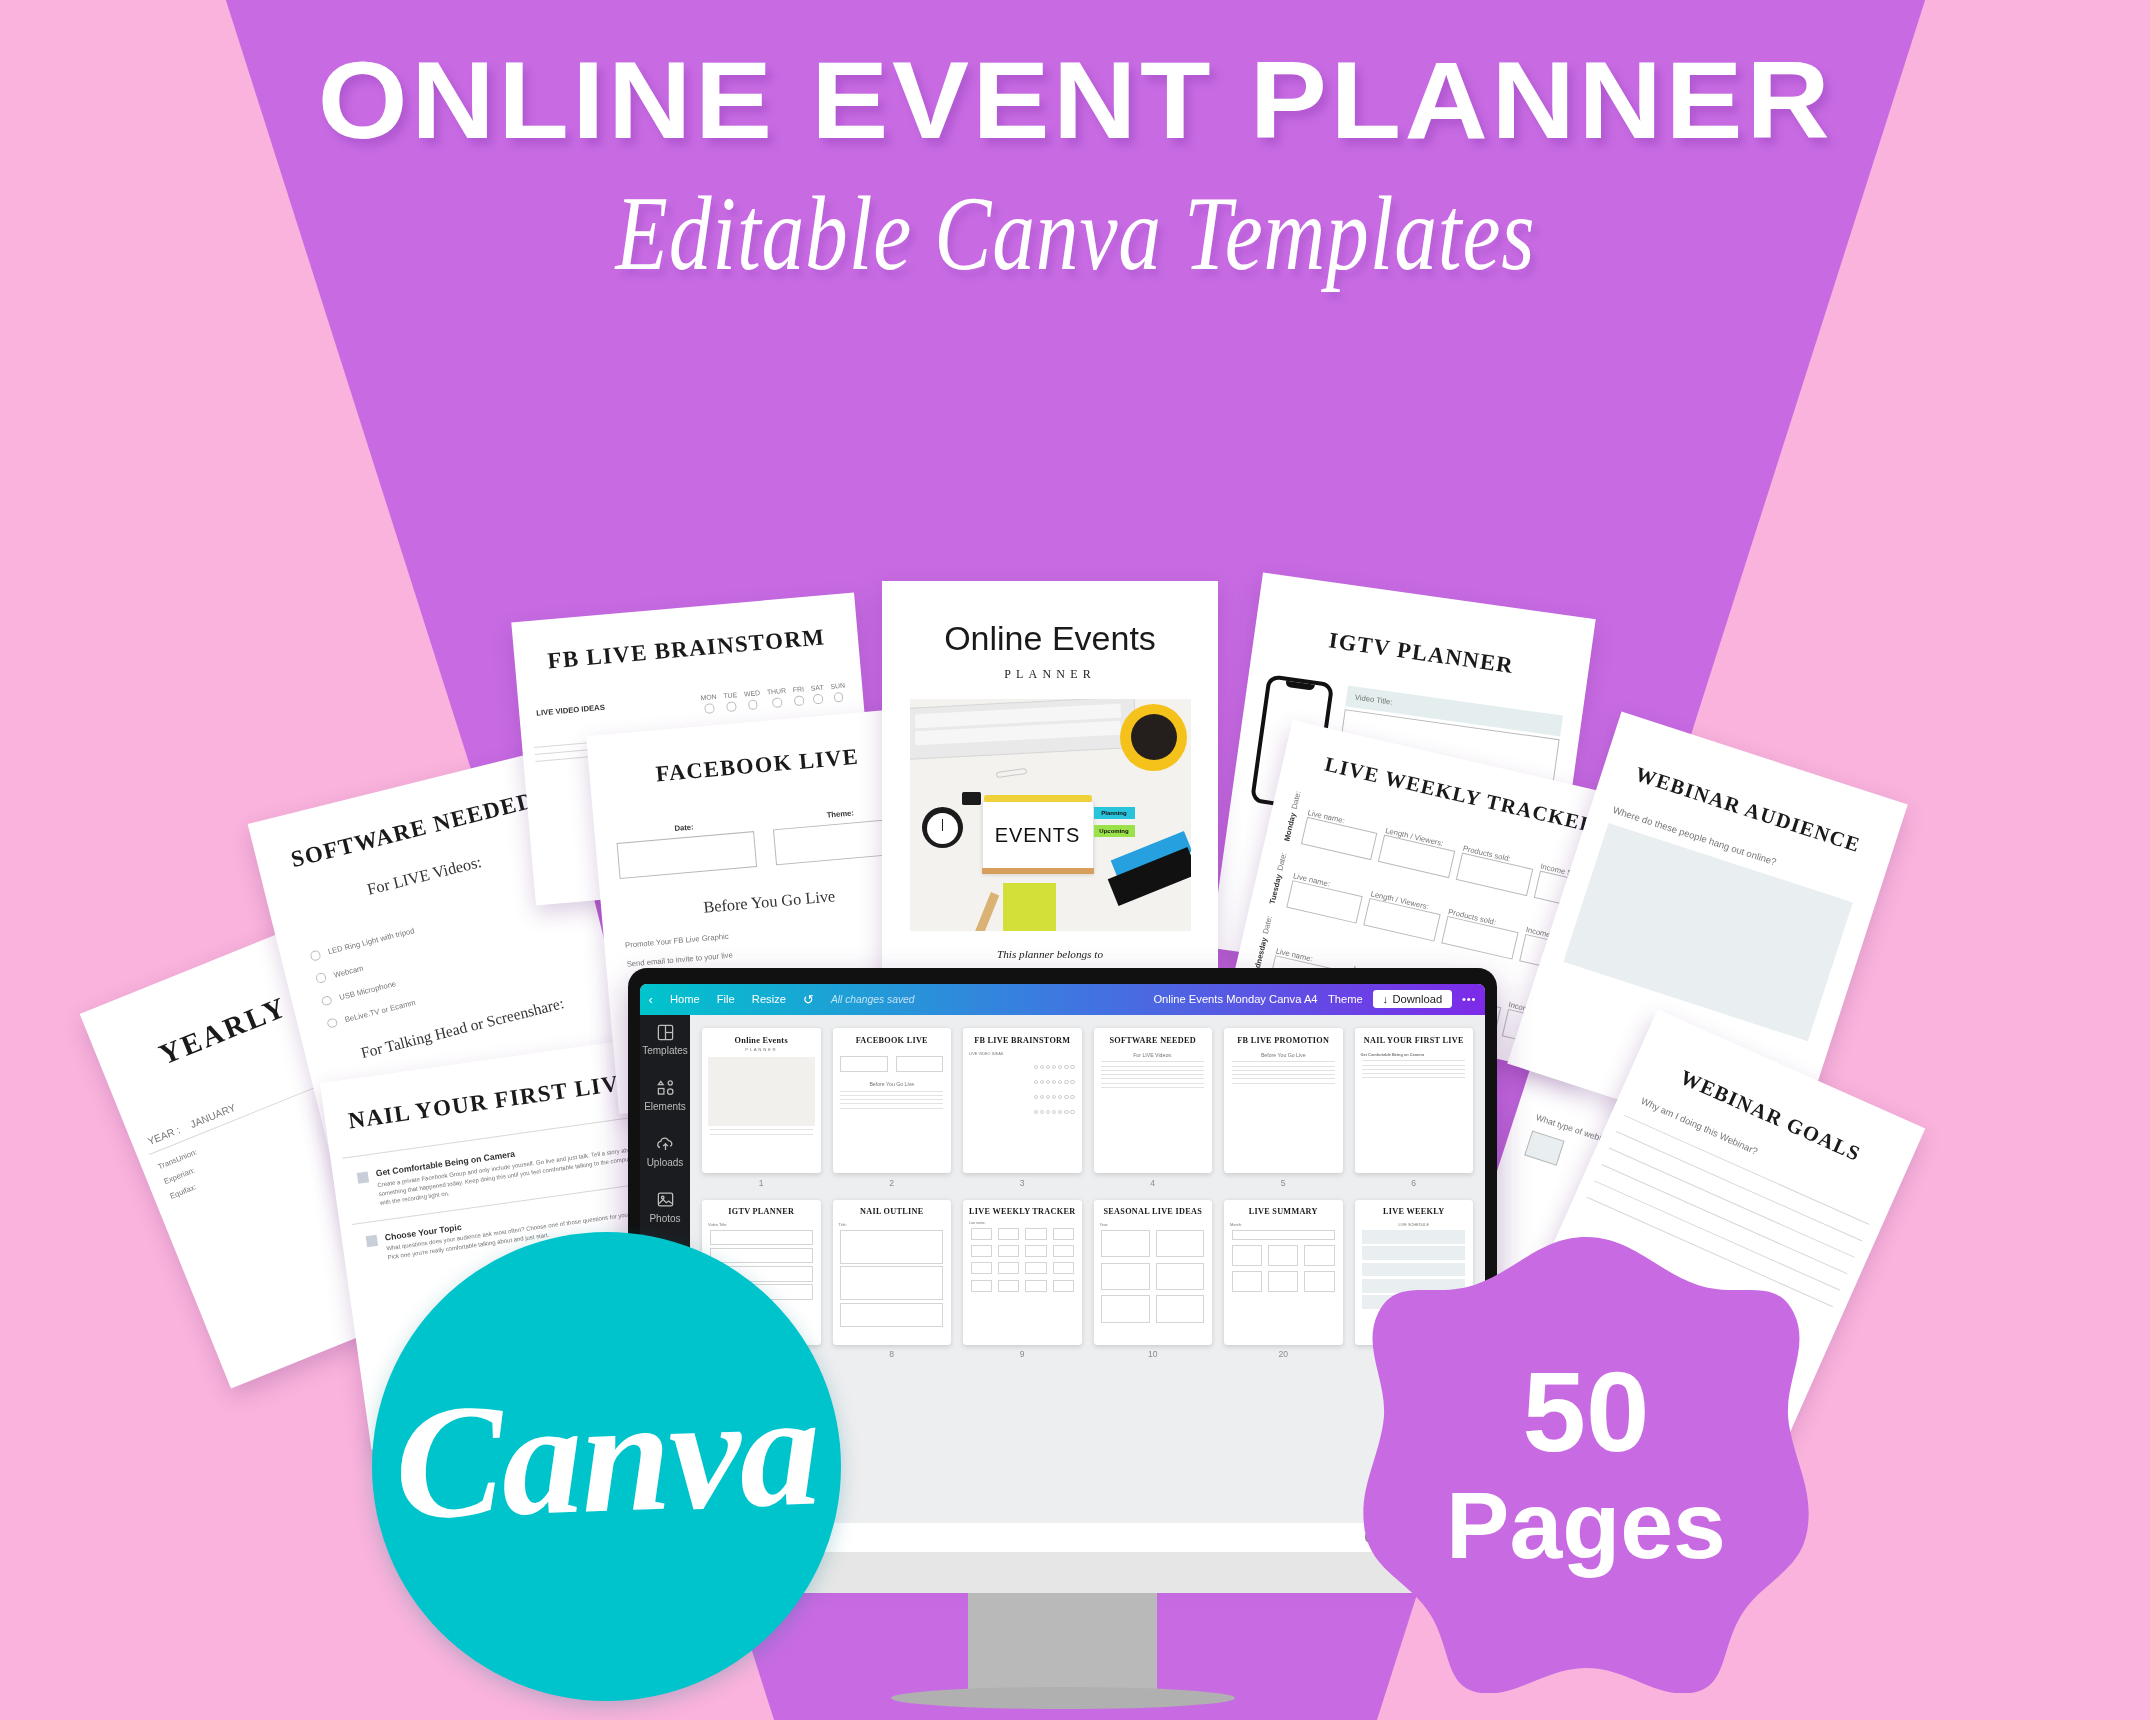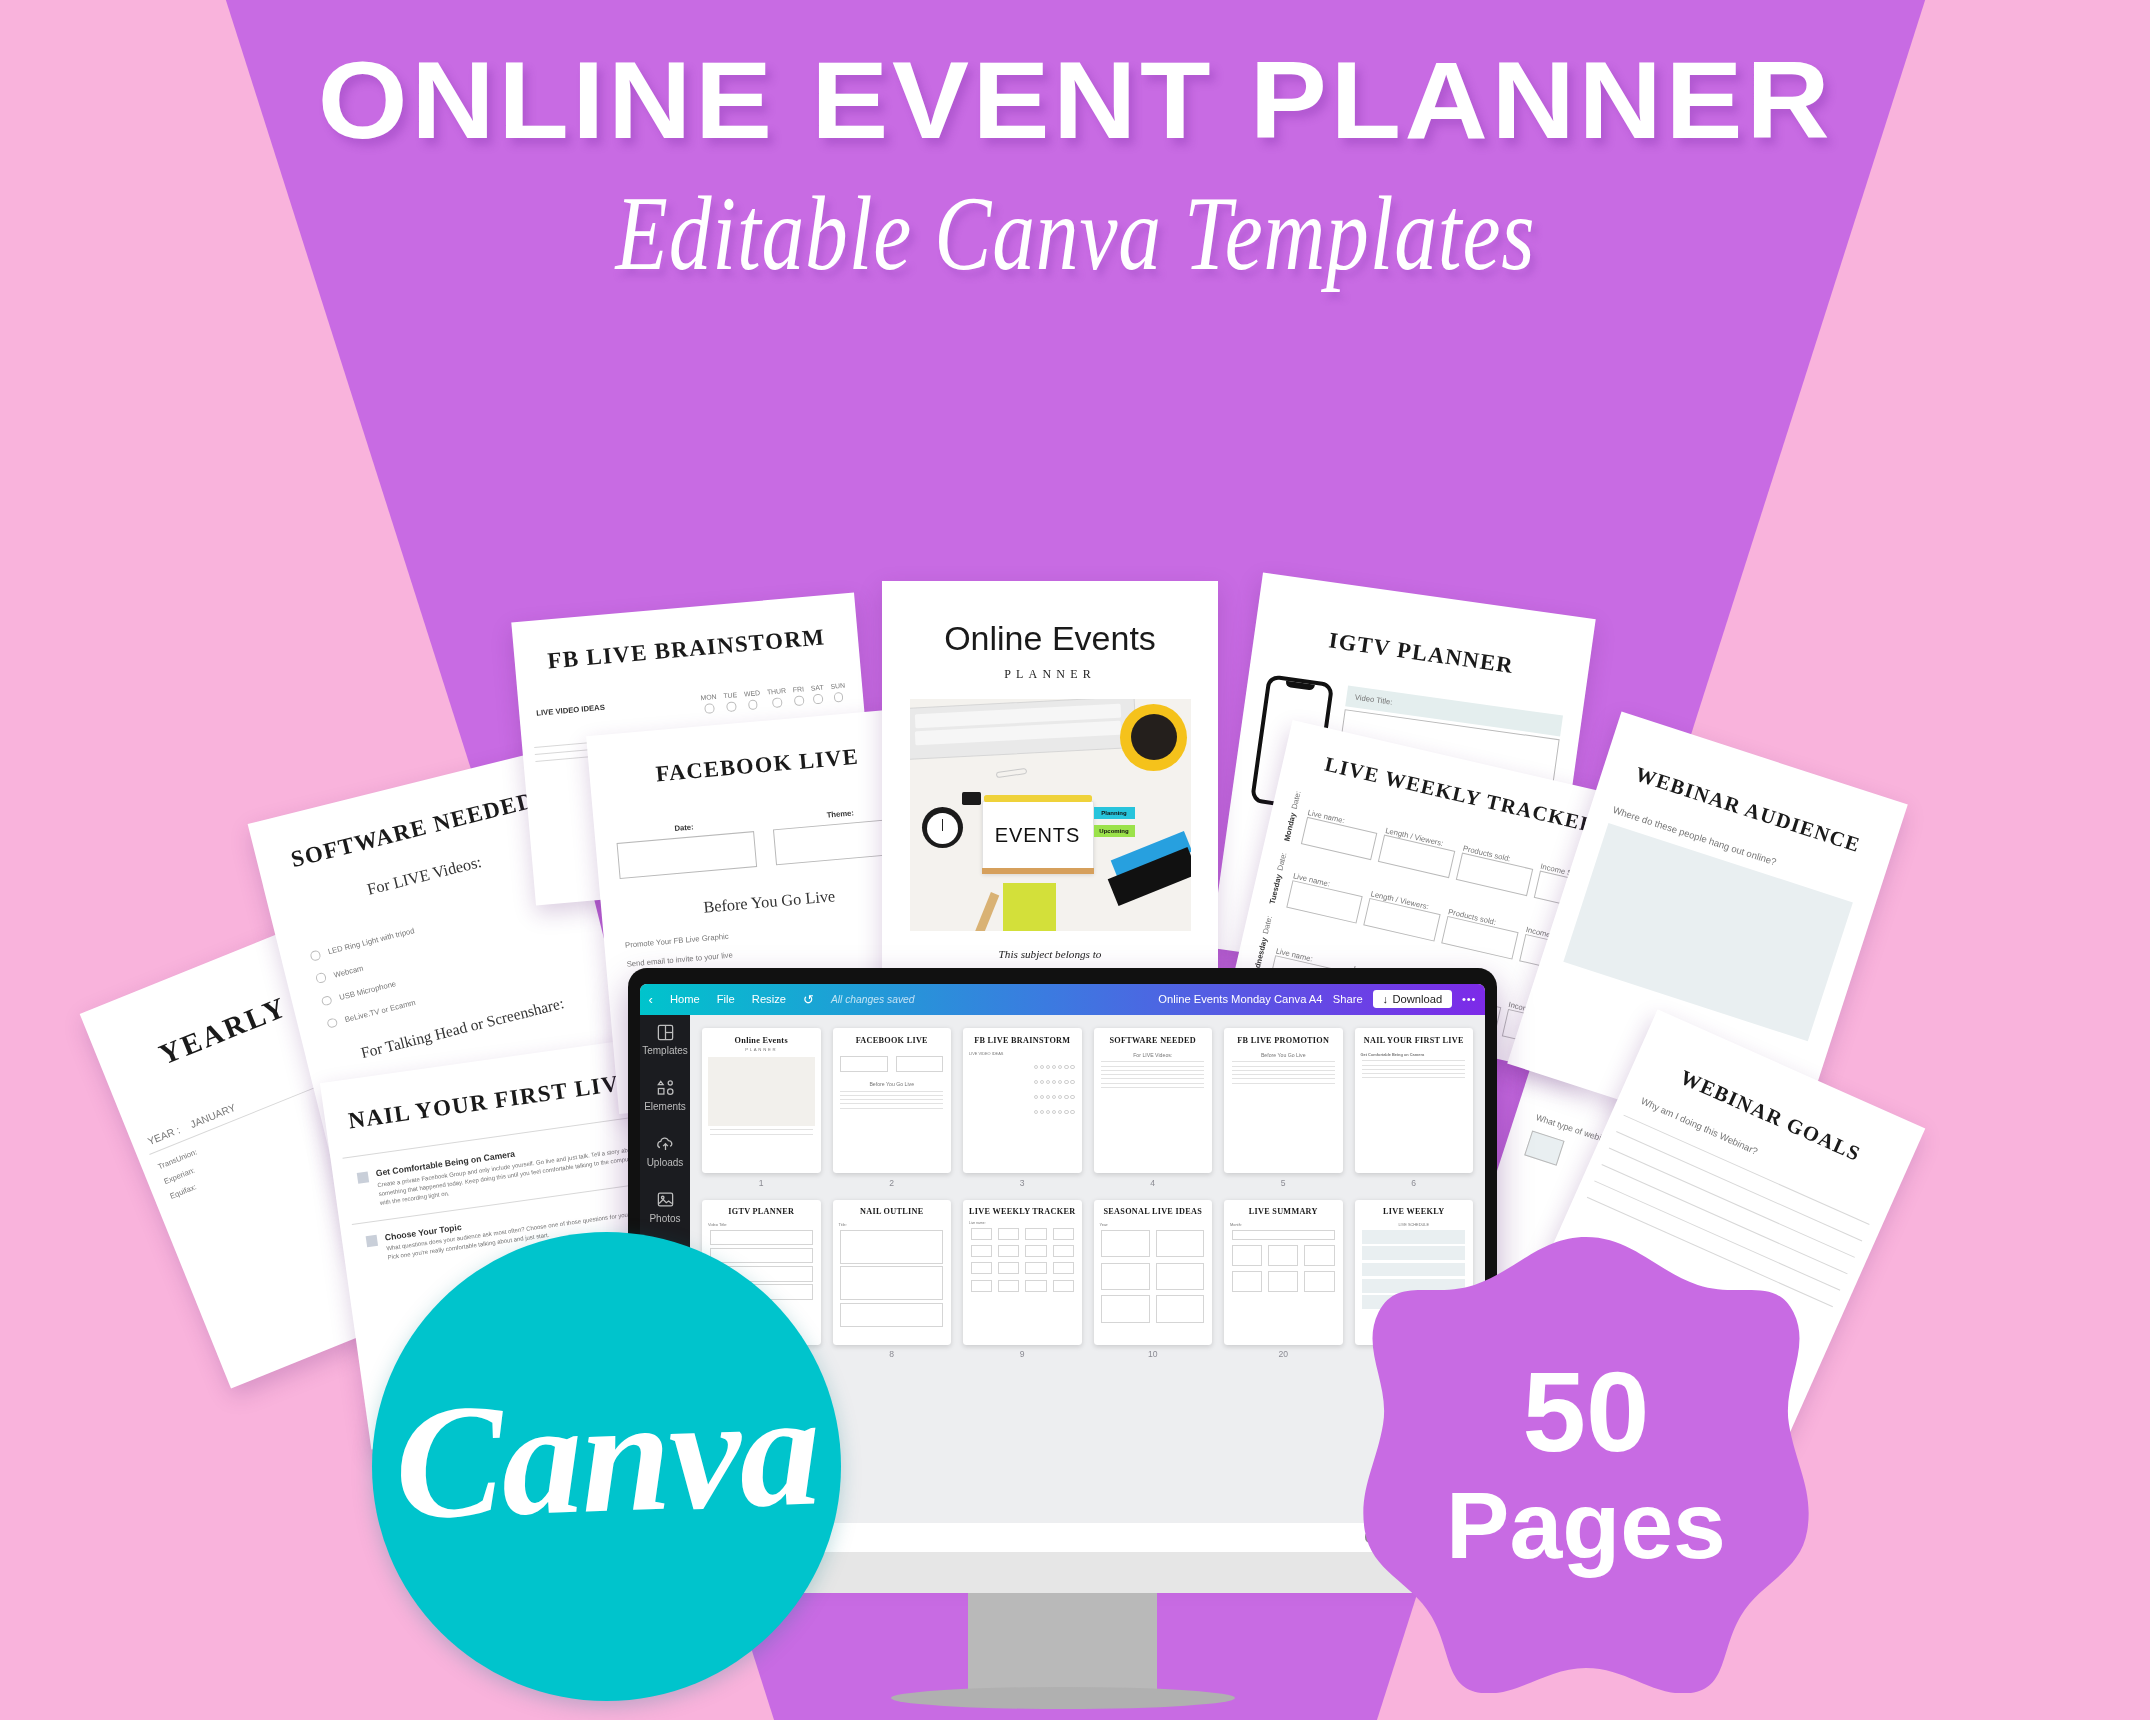--- a/index.html
+++ b/index.html
@@ -300,21 +300,21 @@
 
     <div style="position:absolute; left:184px; top:108px; width:41px; height:12px; background:#27C4DC; font-size:6px; color:#111; text-align:center; line-height:12px; font-weight:bold;">Planning</div>
     <div style="position:absolute; left:184px; top:126px; width:41px; height:12px; background:#9BE24A; font-size:6px; color:#111; text-align:center; line-height:12px; font-weight:bold;">Upcoming</div>
 
     <div style="position:absolute; right:0px; top:146px; width:79px; height:22.4px; background:#27A0DF; transform:rotate(-22deg);"></div>
     <div style="position:absolute; right:-5.2px; top:163px; width:86px; height:29px; background:#111; transform:rotate(-22deg);"></div>
 
     <div style="position:absolute; left:93px; top:184px; width:53px; height:48px; background:#D3E03A;"></div>
     <div style="position:absolute; left:72px; top:193px; width:8.6px; height:46px; background:#D9B274; transform:rotate(22deg);"></div>
   </div>
-  <div style="font-family:'Liberation Serif',serif; font-style:italic; font-size:11.2px; text-align:center; margin-top:17px; color:#222;">This subject belongs to</div>
+  <div style="font-family:'Liberation Serif',serif; font-style:italic; font-size:11.2px; text-align:center; margin-top:17px; color:#222;">This planner belongs to</div>
 </div>
 
 <div class="sheet r-pos8" style="left:1235px; top:594px; width:336px; height:379px;">
   <div class="sheet-title" style="font-size:22.4px; margin-top:45px;">IGTV PLANNER</div>
   <div style="display:flex; gap:13.8px; margin:29px 19px 0 19px;">
     <div style="width:67px; height:129px; border:4.3px solid #111; border-radius:12px; position:relative; flex:none;">
       <div style="width:29px; height:6px; background:#111; border-radius:0 0 5.2px 5.2px; margin:0 auto;"></div>
     </div>
     <div style="flex:1;">
       <div style="background:#E4EEEE; padding:6px 8.6px;">
@@ -430,21 +430,21 @@
         <div class="ct-left">
           <span style="font-size:13px;">‹</span>
           <span class="ct-item">Home</span>
           <span class="ct-item">File</span>
           <span class="ct-item">Resize</span>
           <span style="font-size:13px;">↺</span>
           <span class="ct-saved">All changes saved</span>
         </div>
         <div class="ct-right">
           <span>Online Events Monday Canva A4</span>
-          <span class="ct-item">Share</span>
+          <span class="ct-item">Theme</span>
           <span class="ct-btn-dl">
             <span>↓</span>
             <span>Download</span>
           </span>
           <span class="ct-dots">•••</span>
         </div>
       </div>
 
       <div class="canva-body">
 

